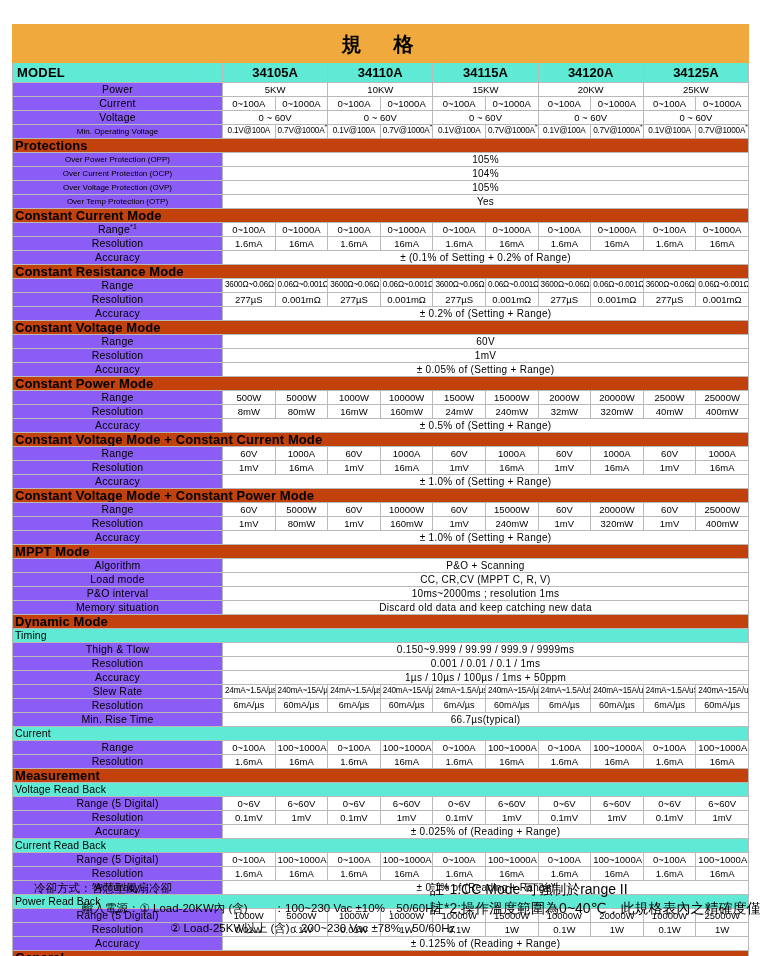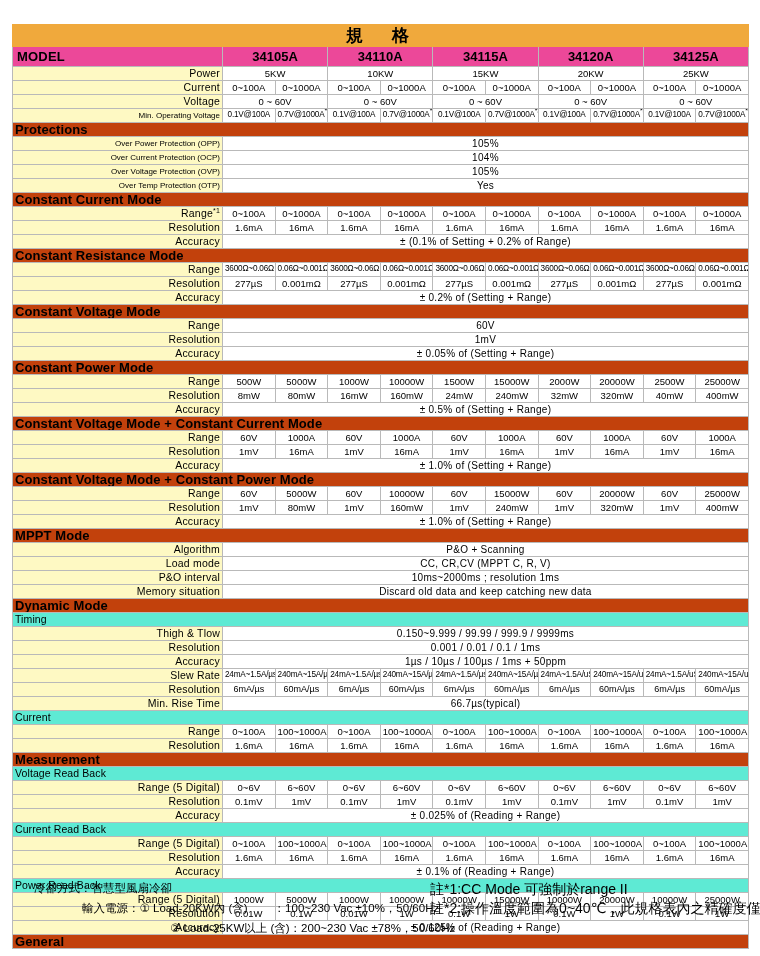--- a/index.html
+++ b/index.html
@@ -19,46 +19,46 @@
     padding:0 2px;
     line-height:1.0;
     vertical-align:middle;
     white-space:nowrap;
     overflow:hidden;
   }
 
   
   tr.title-row td{
     background:#f0a93c;border:1px solid #f0a93c;
-    text-align:center;font-size:17px;font-weight:bold;
-    letter-spacing:6px;height:21px;padding:0;
+    text-align:center;font-size:20px;font-weight:bold;
+    letter-spacing:6px;height:21px;padding:8px;
   }
 
   
   tr.model-row td{
-    background:#ec4899;height:19px;font-weight:bold;text-align:center;
+    background:#5eead4;height:19px;font-weight:bold;text-align:center;
   }
   tr.model-row td.model-label{
     text-align:left;font-size:13px;padding-left:4px;letter-spacing:0.2px;
   }
   tr.model-row td.model-name{font-size:13px;}
 
   
   td.sect{
     background:#c2410c;font-weight:bold;font-size:13px;
     text-align:left;padding-left:5px;height:13px;letter-spacing:0.1px;
   }
   td.subsect{
     background:#5eead4;font-weight:normal;font-size:10.5px;
     text-align:left;padding-left:5px;height:13px;letter-spacing:0.1px;
   }
 
   
   td.lbl{
-    background:#fef9c3;text-align:right;padding-left:5px;
+    background:#8b5cf6;text-align:center;padding-left:5px;
     font-size:10.5px;height:13px;letter-spacing:0.2px;
   }
   td.lbl.sm{font-size:8px;letter-spacing:0;}
 
   
   td.v{background:#ffffff;text-align:center;font-size:9.5px;height:13px;}
   td.v.tiny{font-size:8.2px;letter-spacing:-0.2px;}
   td.v.mid{font-size:9px;}
   td.v.span{font-size:10px;letter-spacing:0.3px;}
 

